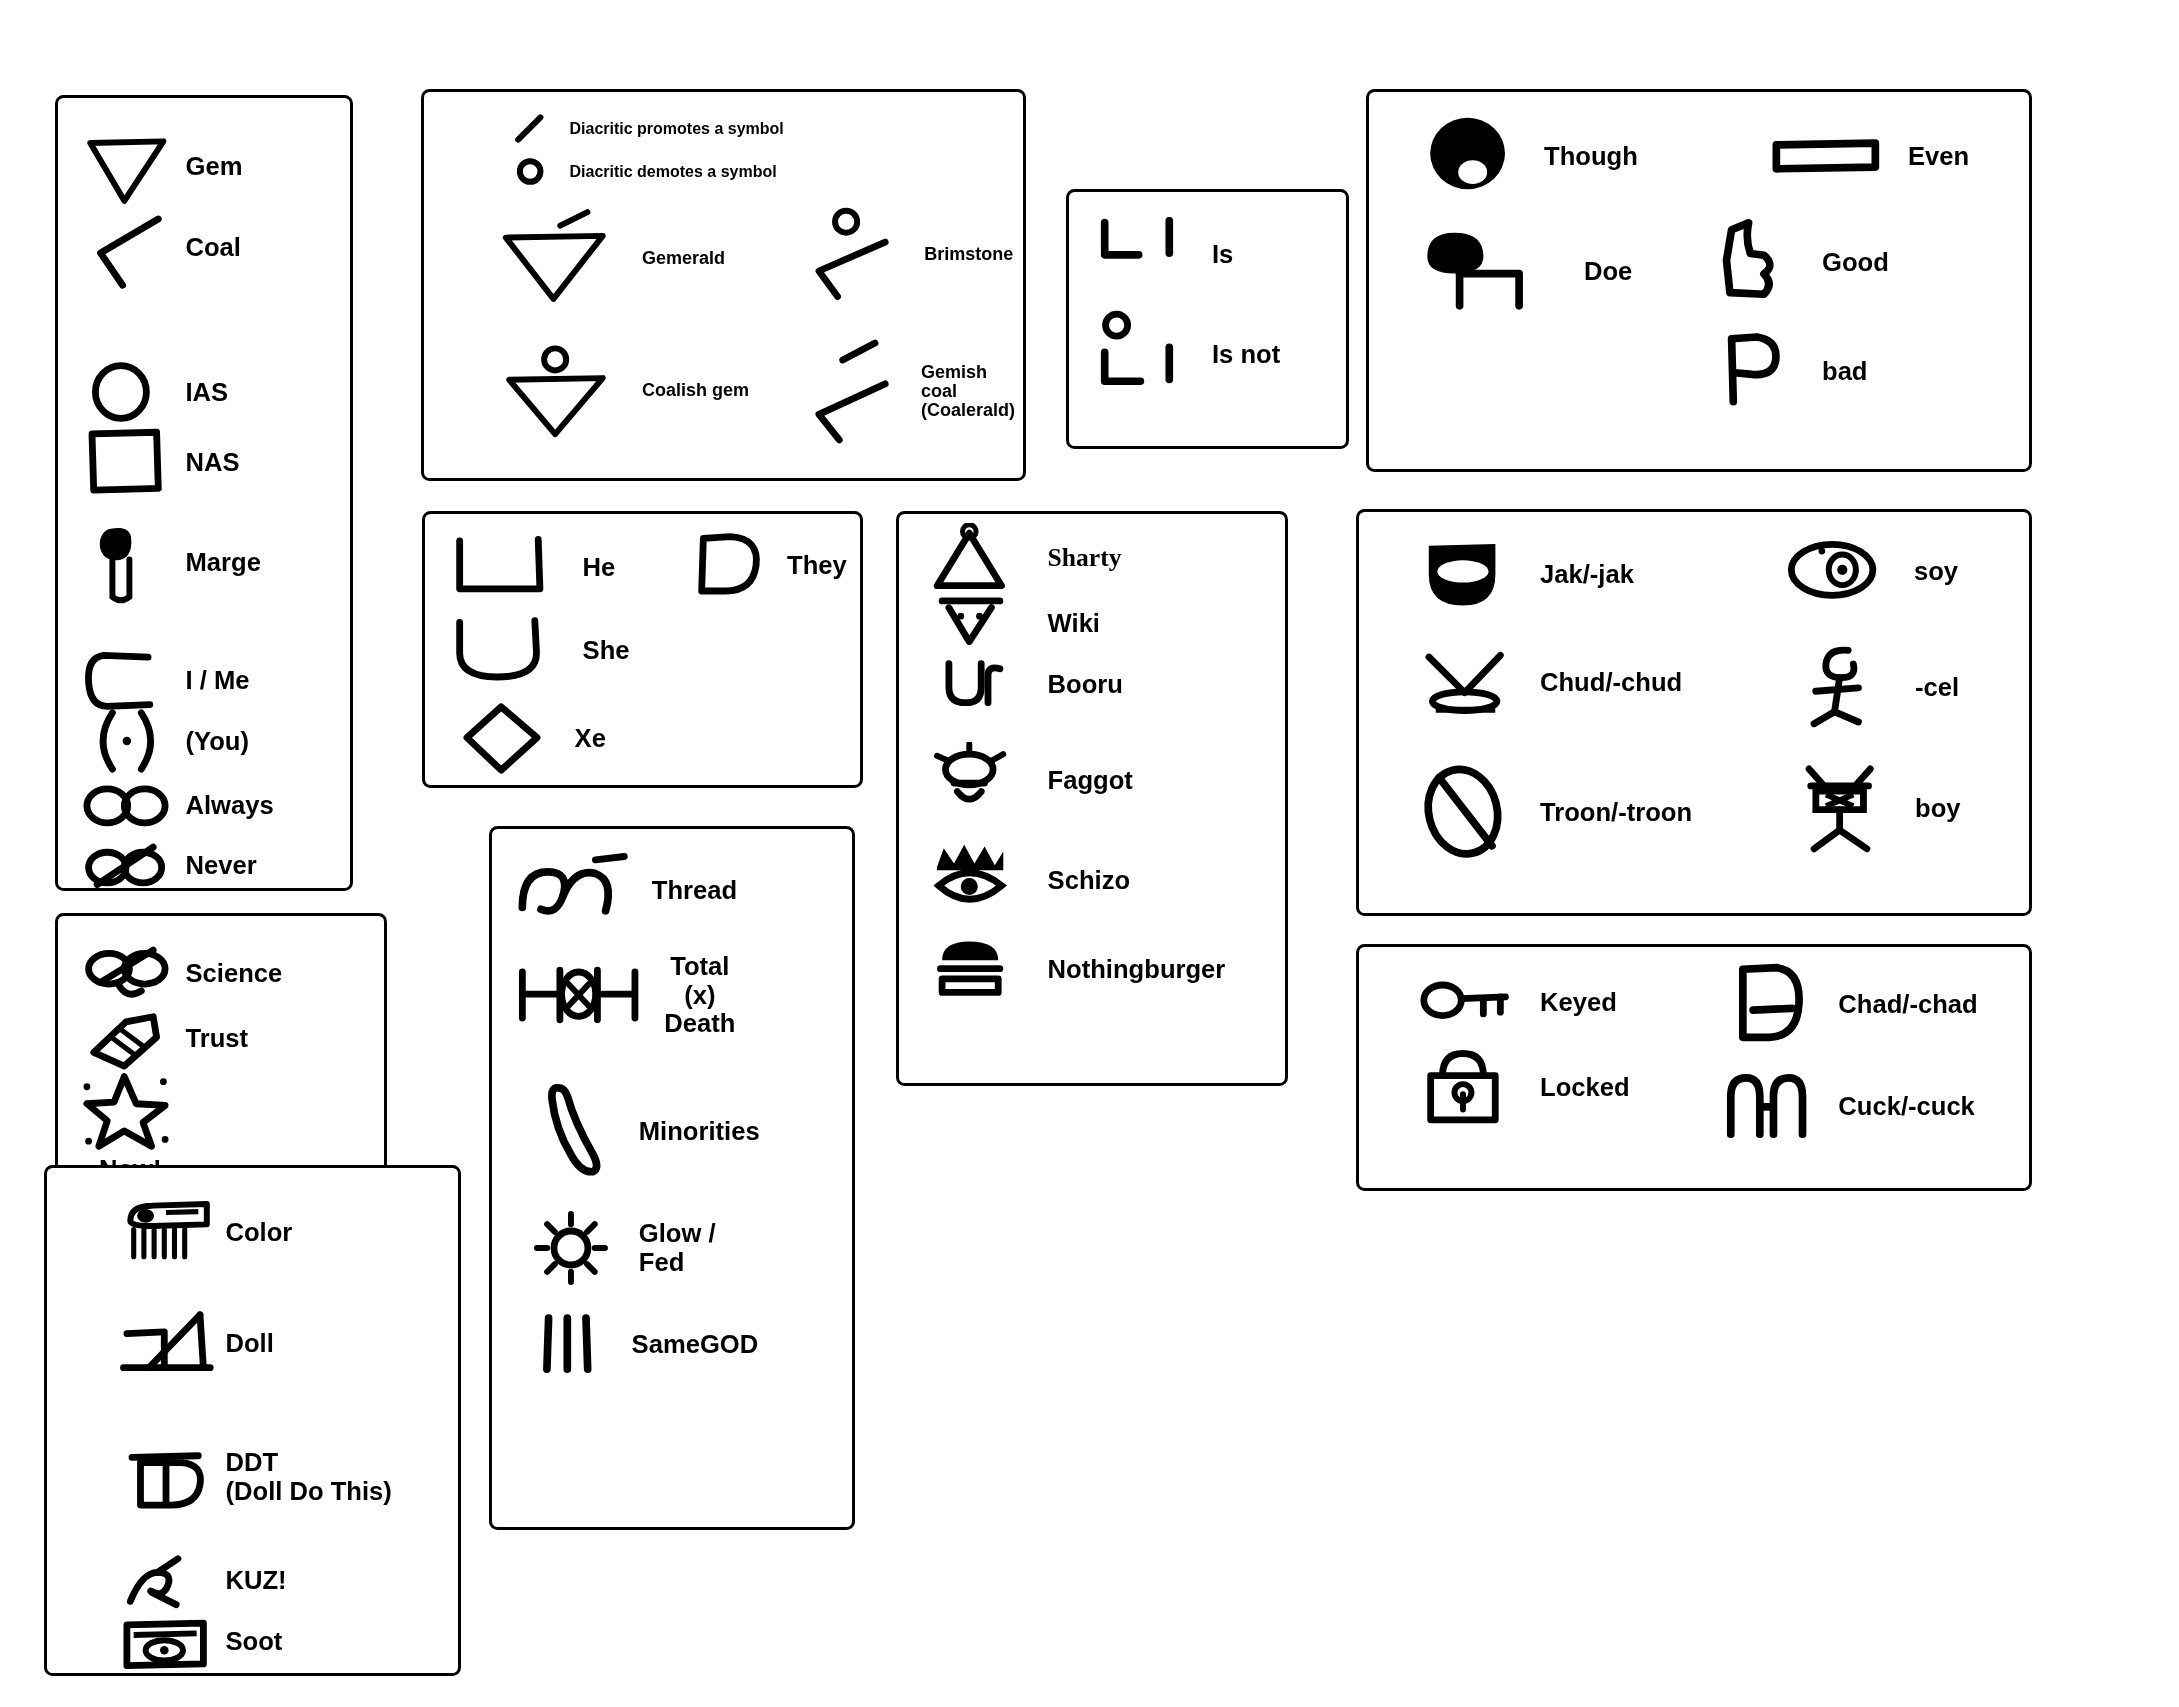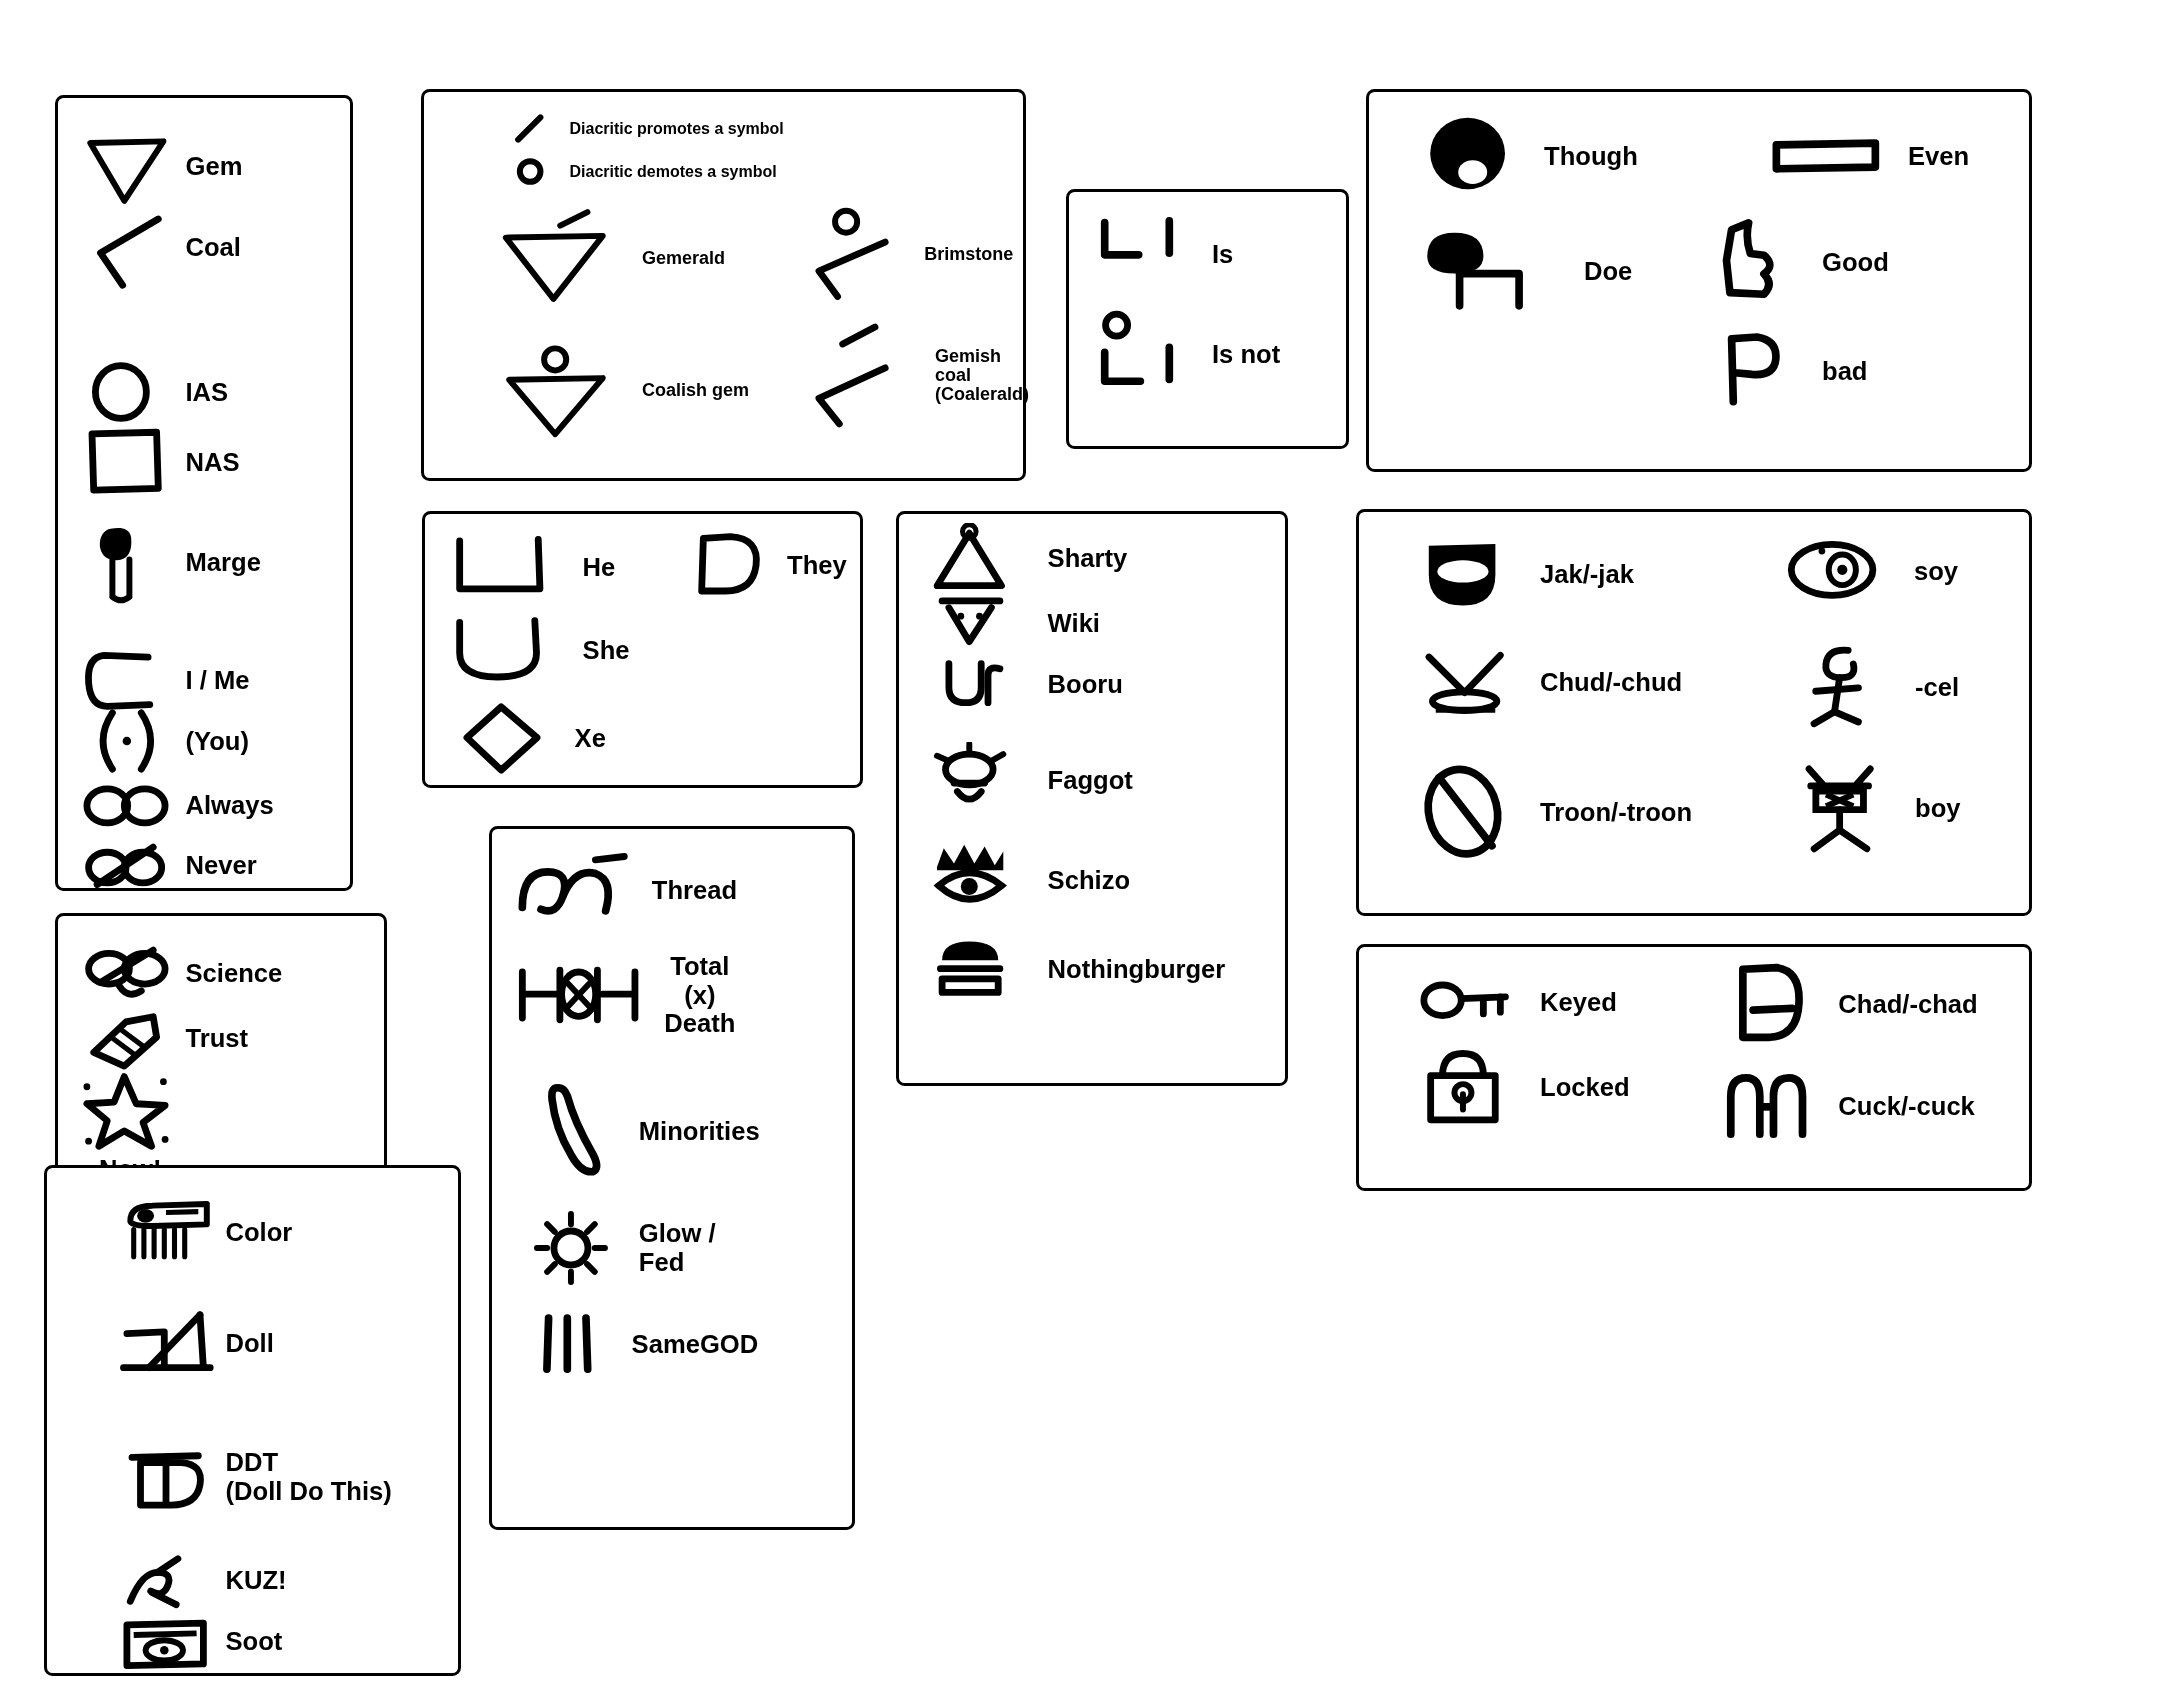--- a/index.html
+++ b/index.html
@@ -281,21 +281,21 @@
   <div class="entry" style="left:366px; top:111px;">
     <span class="glyph" style="width:119px;height:102px;">
       <svg viewBox="0 0 140 120">
           <circle cx="66" cy="22" r="13" fill="none" stroke="#000" stroke-width="7"></circle>
           <path d="M112 46 L34 80 L56 110" fill="none" stroke="#000" stroke-width="8" stroke-linecap="round" stroke-linejoin="round"></path>
         </svg>
     </span>
     <span class="lbl small" style="margin-left:15.3px;">Brimstone</span>
   </div>
 
-  <div class="entry" style="left:366px; top:228px;gap:14px;">
+  <div class="entry" style="left:366px; top:244px;">
     <span class="glyph" style="width:119px;height:111px;">
       <svg viewBox="0 0 140 130">
           <path d="M62 28 L100 8" stroke="#000" stroke-width="8" stroke-linecap="round"></path>
           <path d="M112 56 L34 92 L58 122" fill="none" stroke="#000" stroke-width="8" stroke-linecap="round" stroke-linejoin="round"></path>
         </svg>
     </span>
     <span class="lbl small" style="margin-left:12px; line-height:1.05;">Gemish coal
 (Coalerald)</span>
   </div>
 </div>
@@ -415,21 +415,21 @@
           <path d="M22 58 L22 92 L64 92" fill="none" stroke="#000" stroke-width="9" stroke-linecap="round" stroke-linejoin="round"></path>
           <path d="M98 52 L98 90" stroke="#000" stroke-width="9" stroke-linecap="round"></path>
         </svg>
     </span>
     <span class="lbl" style="margin-left:24px;">Is not</span>
   </div>
 </div>
 
 <div class="panel" style="left:896px; top:511px; width:392px; height:575px;">
 
-  <div class="entry" style="left:21px; top:8.5px;">
+  <div class="entry" style="left:21px; top:8.5px;font-family:Liberation Serif, serif;">
     <span class="glyph" style="width:102px;height:72px;">
       <svg viewBox="0 0 120 85">
           <path d="M58 12 L96 74 L20 74 Z" fill="none" stroke="#000" stroke-width="8" stroke-linejoin="round"></path>
           <circle cx="58" cy="10" r="8" fill="none" stroke="#000" stroke-width="6"></circle>
         </svg>
     </span>
     <span class="lbl" style="margin-left:25.6px;">Sharty</span>
   </div>
 
   <div class="entry" style="left:21px; top:75px;">

